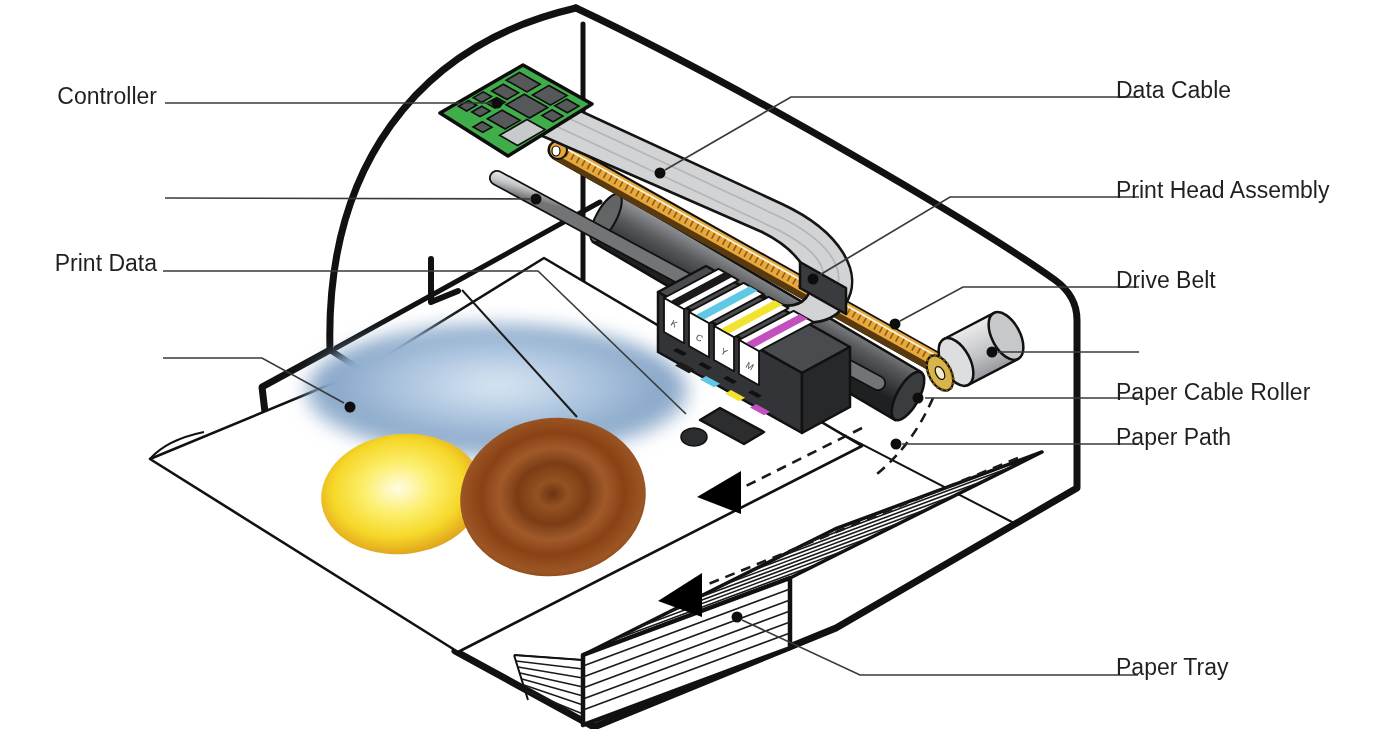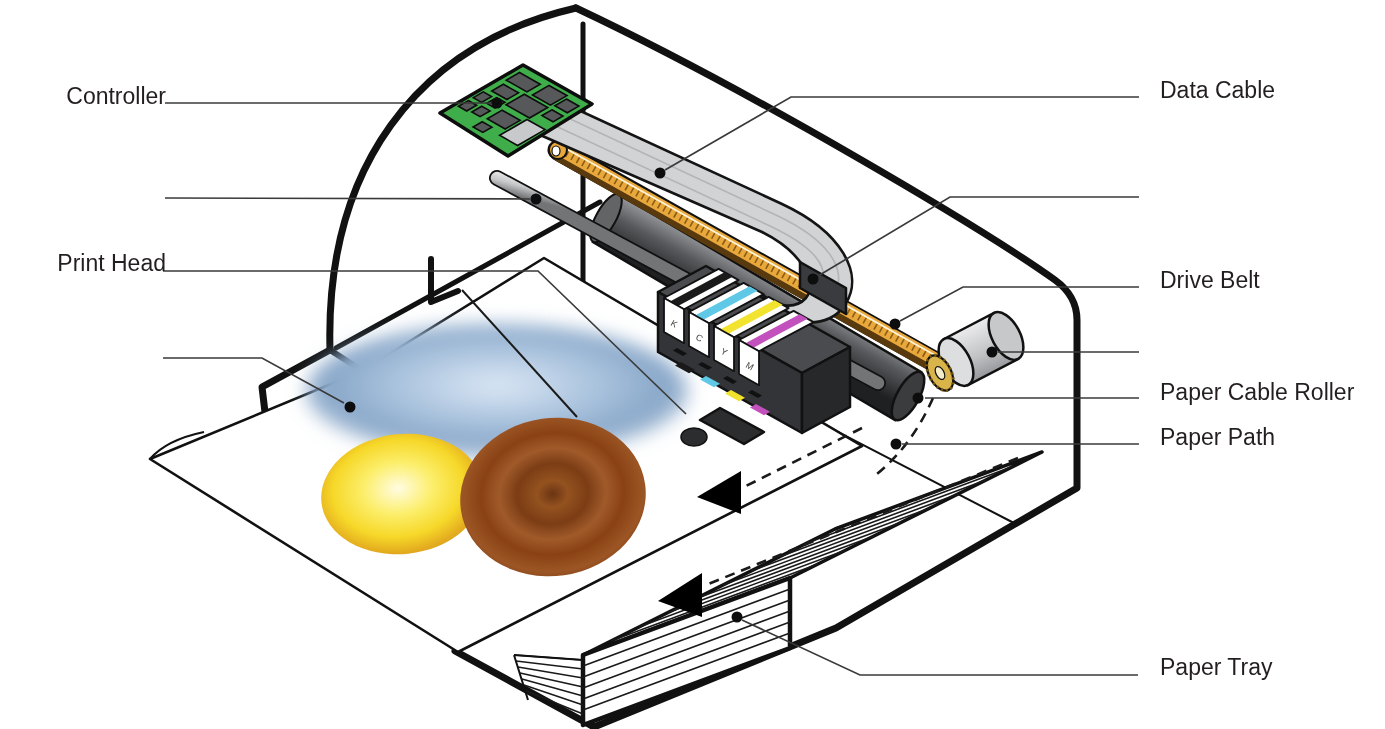--- a/index.html
+++ b/index.html
@@ -1,21 +1,21 @@
 <!DOCTYPE html>
 <html><head>
 <meta charset="utf-8">
 <style>
   html,body{margin:0;padding:0;background:#fff;}
   #stage{position:relative;width:1385px;height:729px;background:#fff;overflow:hidden;
          font-family:"Liberation Sans","DejaVu Sans",sans-serif;}
   #art{position:absolute;left:0;top:0;}
   .lbl{position:absolute;font-size:23px;color:#231f20;line-height:28px;white-space:nowrap;}
-  .lbl.left{left:0;width:157px;text-align:right;padding-left:9px;}
-  .lbl.right{left:1160px;text-align:center;}
+  .lbl.left{left:0;width:157px;text-align:right;}
+  .lbl.right{left:1116px;text-align:center;}
   .lbl.two{line-height:32px;}
 </style>
 </head>
 <body>
 
 <div id="stage">
 
 <svg id="art" width="1385" height="729" viewBox="0 0 1385 729">
   <defs>
     <filter id="soft" x="-30%" y="-30%" width="160%" height="160%">
@@ -229,23 +229,24 @@
       <circle cx="895" cy="324" r="5.5"></circle>
       <circle cx="992" cy="352" r="5.5"></circle>
       <circle cx="918" cy="398" r="5.5"></circle>
       <circle cx="896" cy="444" r="5.5"></circle>
       <circle cx="737" cy="617" r="5.5"></circle>
     </g>
   </g>
 </svg>
 
 <div class="lbl left" style="top:82px">Controller</div>
-<div class="lbl left" style="top:249px">Print Head</div>
+<div class="lbl left" style="top:249px">Print Data</div>
 
 <div class="lbl right" style="top:76px">Data Cable</div>
 <div class="lbl right two" style="top:174px">
+  <div>Print Head Assembly</div>
 </div>
 <div class="lbl right" style="top:266px">Drive Belt</div>
 <div class="lbl right" style="top:378px">Paper Cable Roller</div>
 <div class="lbl right" style="top:423px">Paper Path</div>
 <div class="lbl right" style="top:653px">Paper Tray</div>
 
 </div>
 
 </body></html>

